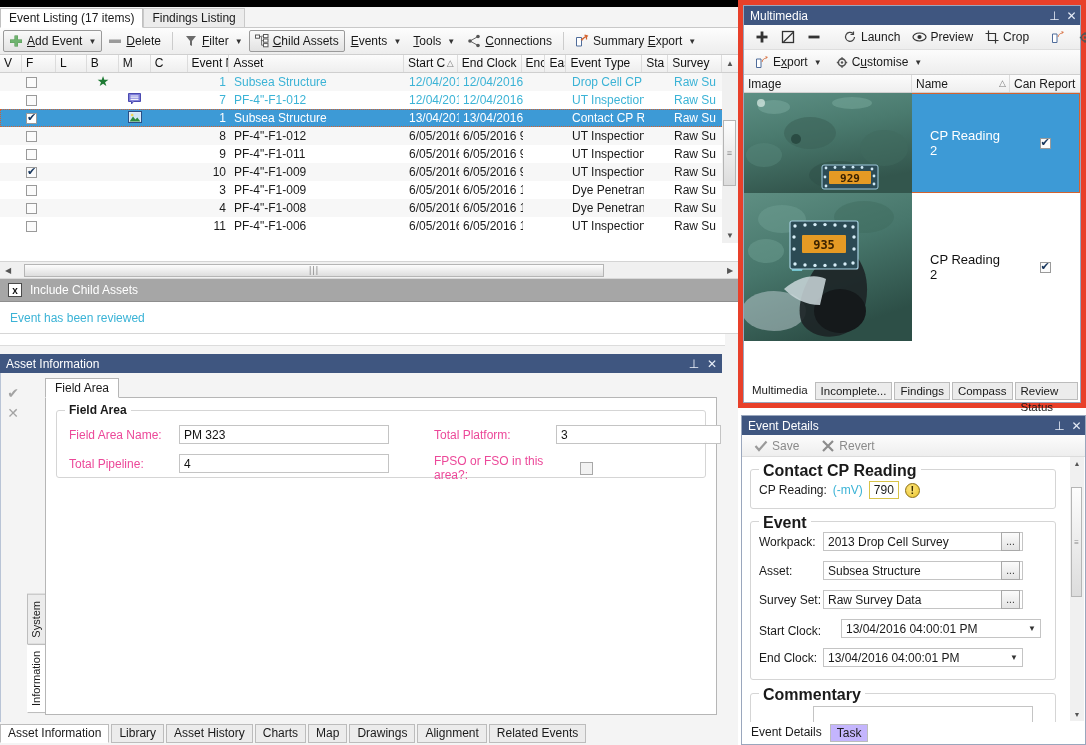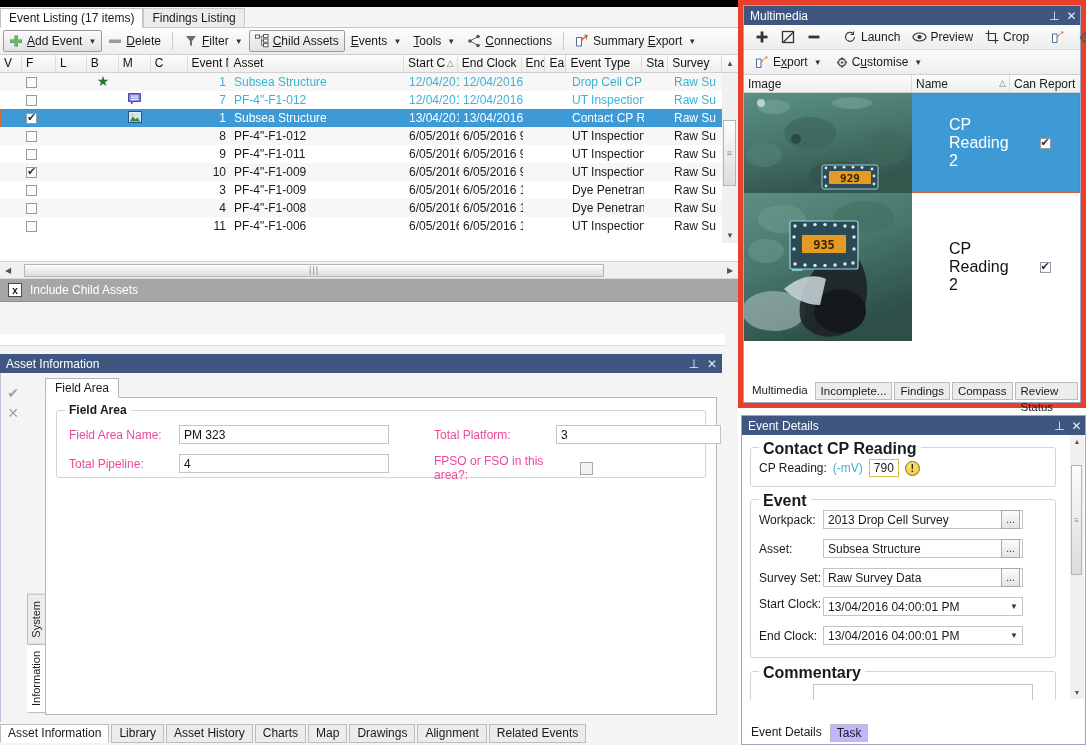--- a/index.html
+++ b/index.html
@@ -143,21 +143,21 @@
   .mm-tb { height:25px; background:linear-gradient(to bottom,#fcfcfc,#ededed); display:flex; align-items:center; padding-left:5px; border-bottom:1px solid #dedede;}
   .mm-tb2 { height:25px; background:linear-gradient(to bottom,#fcfcfc,#ededed); display:flex; align-items:center; padding-left:5px; border-bottom:1px solid #cfcfcf;}
 
   .mm-head { height:18px; display:flex; background:linear-gradient(to bottom,#fcfcfc,#efefef); border-bottom:1px solid #cfcfcf; font-size:12px;}
   .mm-head .gh { line-height:16px; }
 
   .mm-list { height:265px; background:#ffffff; overflow:hidden; }
   .mm-row { display:flex; height:100px; align-items:stretch; }
   .mm-row.sel { background:#3d9ad6; outline:1px solid #d4622e; outline-offset:-1px;}
   .thumb { width:168px; height:100px; flex:0 0 auto; position:relative; overflow:hidden; }
-  .mm-name { flex:1; display:flex; align-items:center; padding-left:18px; font-size:16px; color:#111;margin-left:19px; }
+  .mm-name { flex:1; display:flex; align-items:center; padding-left:18px; font-size:13px; color:#111; }
   .mm-row.sel .mm-name { color:#ffffff; }
   .mm-canreport { width:70px; display:flex; align-items:center; justify-content:center; }
 
   .mm-tabs { position:absolute; left:0; bottom:0; width:336px; height:21px; display:flex; align-items:flex-start; background:#ffffff; padding-left:3px; padding-top:1px;}
   .mtab { height:18px; line-height:16px; padding:0 5px; font-size:11.5px; background:#ececec; border:1px solid #bcbcbc; margin-right:2px;}
   .mtab.active { background:#ffffff; border:none; }
 
   
   .ed { position:absolute; left:741px; top:415px; width:345px; height:330px; background:#ffffff; border:1px solid #9aa7bd; }
   .ed-tb { height:22px; background:linear-gradient(to bottom,#fcfcfc,#eeeeee); display:flex; align-items:center; padding-left:6px; gap:10px; border-bottom:1px solid #dcdcdc;}
@@ -490,20 +490,23 @@
         <div class="hs-thumb">|||</div>
       </div>
       <div class="hs-arrow">▶</div>
     </div>
 
     <div class="childbar">
       <span class="x-box">x</span>
       <span class="lbl">Include Child Assets</span>
     </div>
 
+    <div class="reviewbar">
+      <span class="lbl">Event has been reviewed</span>
+    </div>
 
     <div class="gapzone">
         <div class="inner"></div>
       </div>
 
     <div class="ai-title">
       <span>Asset Information</span>
       <span class="spacer"></span>
       <span class="tbtn">⊥</span>
       <span class="tbtn">✕</span>
@@ -788,20 +791,38 @@
   </div>
 
   <div class="ed">
     <div class="panel-title">
       <span>Event Details</span>
       <span class="spacer"></span>
       <span class="tbtn">⊥</span>
       <span class="tbtn">✕</span>
     </div>
 
+    <div class="ed-tb">
+      <div class="tb-btn">
+        <span class="ico">
+            <svg width="14" height="14" viewBox="0 0 14 14">
+              <path d="M1.5 7 L5 11 L12.5 2.5" stroke="#9a9a9a" stroke-width="2.2" fill="none"></path>
+            </svg>
+          </span>
+        <span>Save</span>
+      </div>
+      <div class="tb-btn">
+        <span class="ico">
+            <svg width="14" height="14" viewBox="0 0 14 14">
+              <path d="M2 2 L12 12 M12 2 L2 12" stroke="#8d8d8d" stroke-width="2.2"></path>
+            </svg>
+          </span>
+        <span>Revert</span>
+      </div>
+    </div>
 
     <div class="ed-body">
 
       <div class="ed-fs" style="left:8px; top:12px; width:306px; height:40px;">
         <div class="ed-legend">Contact CP Reading</div>
         <div style="position:absolute; left:8px; top:11px; display:flex; align-items:center; gap:6px;">
           <span class="ed-lbl">CP Reading:</span>
           <span class="ed-lbl" style="color:#3bb3d6">(-mV)</span>
           <span class="cp-val">790</span>
           <span class="warn">!</span>
@@ -822,21 +843,21 @@
           <span class="ed-input" style="width:200px">Subsea Structure</span>
           <span class="ed-btnsm" style="margin-left:-22px;">...</span>
         </div>
 
         <div style="position:absolute; left:8px; top:68px; display:flex; align-items:center;">
           <span class="ed-lbl" style="width:64px">Survey Set:</span>
           <span class="ed-input" style="width:200px">Raw Survey Data</span>
           <span class="ed-btnsm" style="margin-left:-22px;">...</span>
         </div>
 
-        <div style="position:absolute; left:8px; top:97px; display:flex; align-items:flex-start;">
+        <div style="position:absolute; left:8px; top:97px; display:flex; align-items:flex-end;gap:18px;">
           <span class="ed-lbl" style="width:64px">Start Clock:</span>
           <span class="ed-combo" style="width:200px">
             <span>13/04/2016 04:00:01 PM</span>
             <span style="font-size:8px;color:#333">▼</span>
           </span>
         </div>
 
         <div style="position:absolute; left:8px; top:126px; display:flex; align-items:center;">
           <span class="ed-lbl" style="width:64px">End Clock:</span>
           <span class="ed-combo" style="width:200px">

